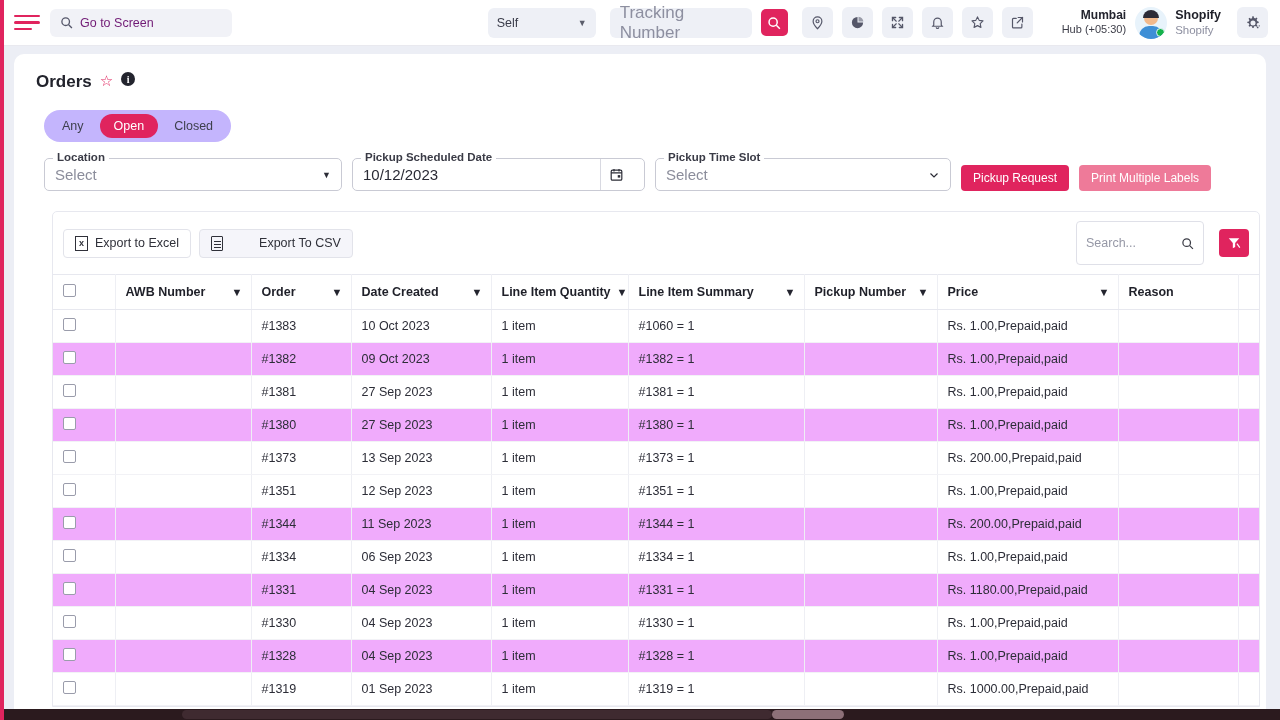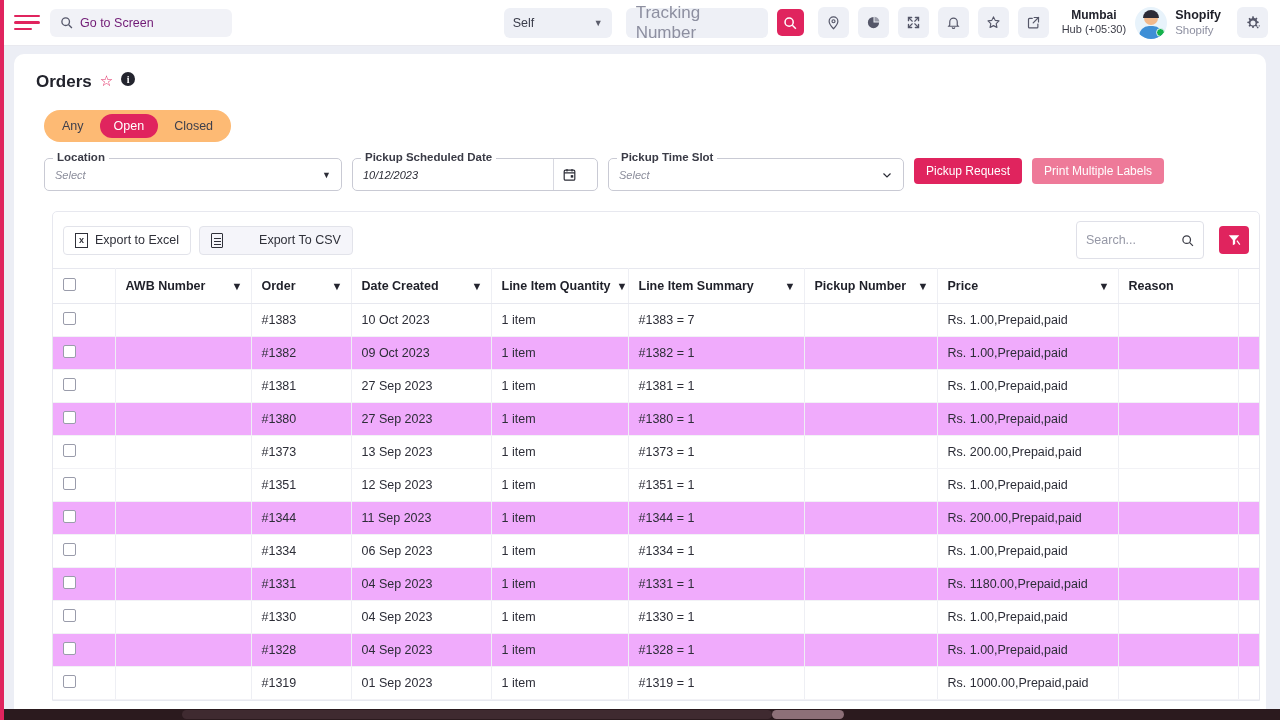--- a/index.html
+++ b/index.html
@@ -74,21 +74,21 @@
   }
 
   .icon-btn {
     width: 31px; height: 31px; margin-right: 9px;
     background: #eef0f6; border-radius: 6px;
     display: flex; align-items: center; justify-content: center;
     color: #555769; cursor: pointer;
   }
 
   .hub-info {
-    text-align: center; line-height: 1.25; margin-right: 9px; margin-left: 4px;
+    text-align: right; line-height: 1.25; margin-right: 9px; margin-left: 20px;
   }
   .hub-name { font-size: 12px; font-weight: bold; color: #23242e; }
   .hub-sub  { font-size: 11px; color: #3c3d48; }
 
   .avatar {
     width: 32px; height: 32px; border-radius: 50%;
     background: #e8f3fb; position: relative; overflow: hidden;
     margin-right: 8px; flex: none;
   }
   .av-head { position:absolute; left:9px; top:4px; width:14px; height:14px;
@@ -120,49 +120,49 @@
     width: 14px; height: 14px; border-radius: 50%;
     background: #23242e; color: #fff; font-size: 10px; font-weight: bold;
     display: flex; align-items: center; justify-content: center;
     font-family: "Liberation Serif", serif; cursor: pointer;
   }
 
   
   .pills {
     margin: 18px 0 0 30px;
     display: inline-flex; align-items: center;
-    background: #fdba74; border-radius: 18px; padding: 4px; gap: 2px;
+    background: #c4b5fd; border-radius: 18px; padding: 4px; gap: 2px;
   }
   .pill {
     padding: 5px 14px; border-radius: 16px; font-size: 12.5px;
     color: #3d3f4c; cursor: pointer; white-space: nowrap;
   }
   .pill.active { background: #e0245e; color: #fff; }
 
   
   .filters {
-    display: flex; align-items: flex-start; gap: 10px;
+    display: flex; align-items: flex-end; gap: 10px;
     margin: 16px 0 0 30px;
   }
   .field {
     position: relative; height: 33px;
     border: 1px solid #c9cad4; border-radius: 5px;
     background: #fff; display: flex; align-items: center;
     padding: 0 10px;
   }
   .field > .lbl {
     position: absolute; top: -8px; left: 8px;
     background: #fff; padding: 0 4px;
     font-size: 11.5px; font-weight: bold; color: #3a3b46;
     white-space: nowrap;
   }
-  .field .val { font-size: 11px; color: #8b8d9b; font-style: italic; }
+  .field .val { font-size: 15px; color: #8b8d9b; }
   .field .val.filled { color: #2a2b35; }
   .f-location { width: 298px; justify-content: space-between; }
-  .f-date { width: 246px; justify-content: space-between; padding-right: 12px; }
+  .f-date { width: 293px; justify-content: space-between; padding-right: 12px; }
   .f-slot { width: 296px; justify-content: space-between; }
   .cal-btn {
     width: 32px; height: 31px; border-left: 1px solid #d8d9e1;
     display: flex; align-items: center; justify-content: center;
     color: #33343e; cursor: pointer;
   }
   .tri-down { font-size: 9px; color: #2b2c36; }
 
   .btn-primary {
     height: 26px; padding: 0 12px; border: 0; border-radius: 4px;
@@ -205,21 +205,21 @@
     position: relative;
   }
   .doc-ic::after {
     content: ""; position: absolute; left: 2px; top: 4px;
     width: 7px; height: 1.2px; background: #2f3039;
     box-shadow: 0 3px 0 #2f3039, 0 6px 0 #2f3039;
   }
   .tb-spacer { flex: 1 1 auto; }
   .grid-search {
     display: flex; align-items: center; gap: 6px;
-    width: 128px; height: 38px; padding: 0 9px;
+    width: 128px; height: 44px; padding: 0 9px;
     border: 1px solid #dfe0e8; border-radius: 4px; background: #fff;
   }
   .grid-search .gs-ph { font-size: 12.5px; color: #9698a6; flex: 1; }
   .filter-clear-btn {
     width: 30px; height: 28px; margin-left: 7px;
     background: #e0245e; border-radius: 4px;
     display: flex; align-items: center; justify-content: center;
     color: #fff; cursor: pointer;
   }
 
@@ -528,21 +528,21 @@
           <th class="end-cell"></th>
         </tr>
       </thead>
       <tbody id="grid-body">
           <tr class="">
             <td><span class="cbx"></span></td>
             <td></td>
             <td>#1383</td>
             <td>10 Oct 2023</td>
             <td>1 item</td>
-            <td>#1383 = 7</td>
+            <td>#1060 = 1</td>
             <td></td>
             <td>Rs. 1.00,Prepaid,paid</td>
             <td></td>
             <td class="end-cell"></td>
           </tr>
           <tr class="alt">
             <td><span class="cbx"></span></td>
             <td></td>
             <td>#1382</td>
             <td>09 Oct 2023</td>

